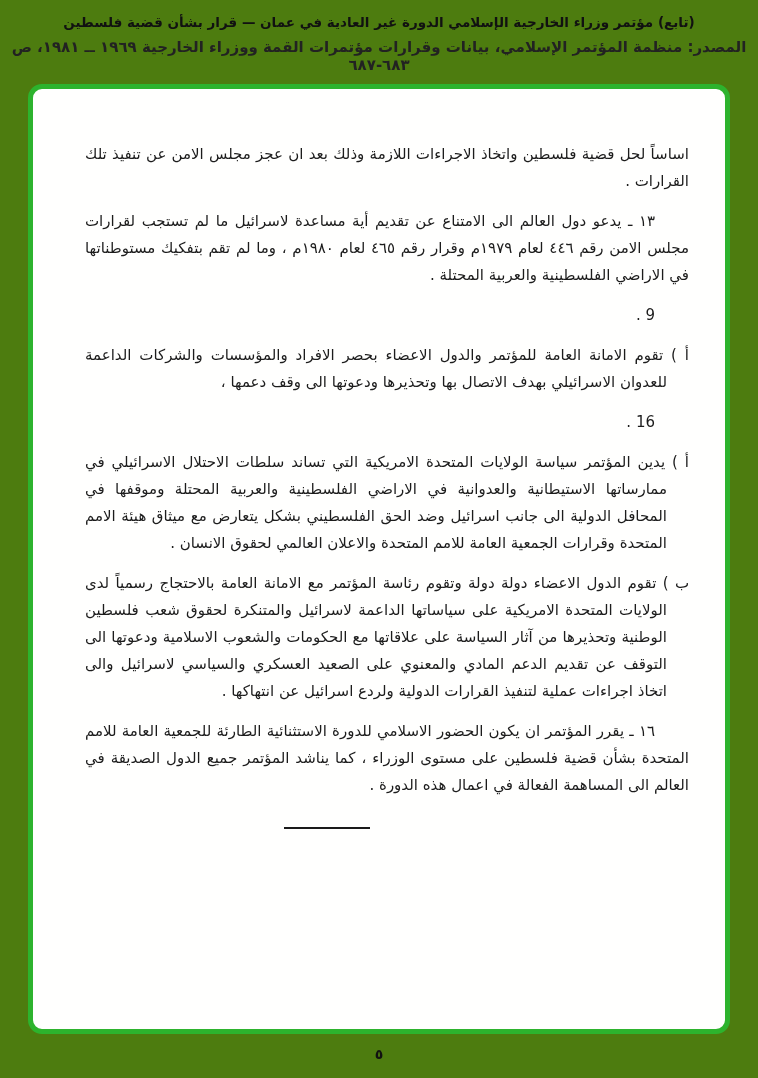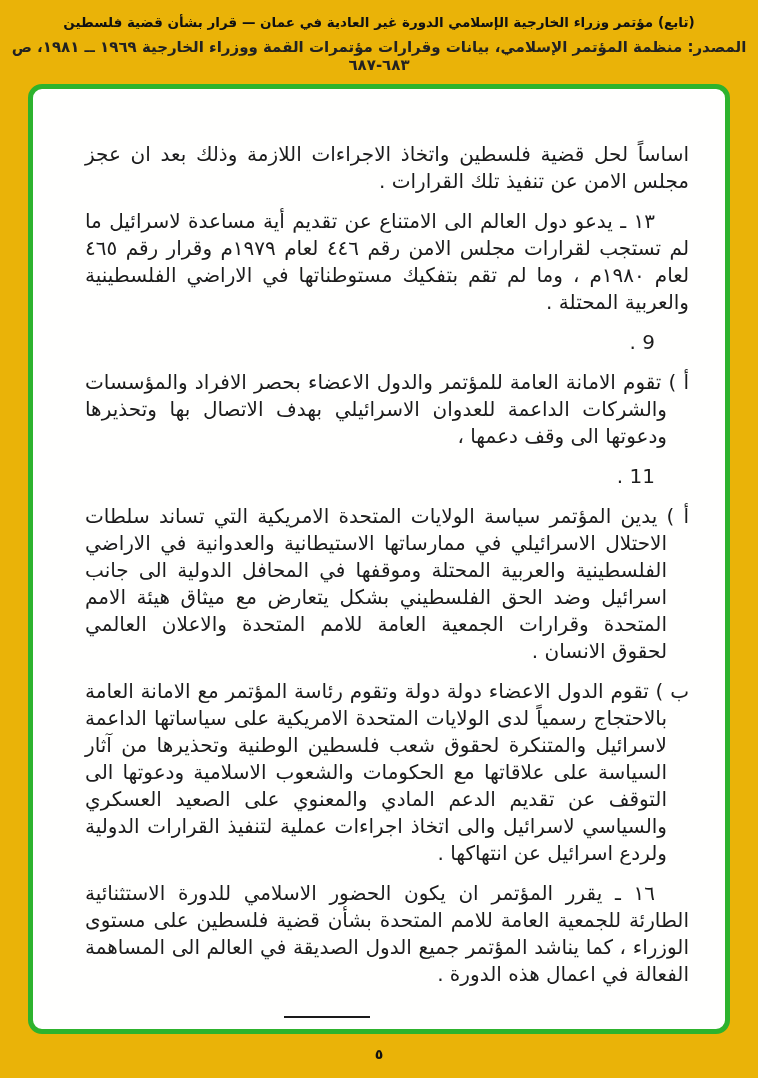--- a/index.html
+++ b/index.html
@@ -6,21 +6,21 @@
     margin: 0;
     padding: 0;
     background: #e8e8e8;
     font-family: "DejaVu Sans", sans-serif;
   }
   .page {
     position: relative;
     width: 758px;
     height: 1078px;
     margin: 0 auto;
-    background: #eab308;
+    background: #4d7c0f;
     overflow: hidden;
   }
   
   .doc-header {
     position: absolute;
     top: 14px;
     left: 0;
     right: 0;
     direction: rtl;
     text-align: center;
@@ -50,21 +50,21 @@
     background: #fffffe;
   }
   
   .text-block {
     position: absolute;
     top: 52px;
     right: 36px;
     left: 52px;
     direction: rtl;
     text-align: justify;
-    font-size: 20px;
+    font-size: 15px;
     line-height: 27px;
     color: #1c1c1c;
   }
   .text-block p {
     margin: 0 0 13px 0;
   }
   .p-indent { text-indent: 34px; }           
   .p-hang   { padding-right: 22px; text-indent: -22px; } 
   .p-marker { text-indent: 34px; margin-bottom: 10px; }  
   .gap-sm { margin-top: 8px; }
@@ -105,21 +105,21 @@
       <p class="p-plain">اساساً لحل قضية فلسطين واتخاذ الاجراءات اللازمة وذلك بعد ان عجز مجلس الامن عن تنفيذ تلك القرارات .</p>
 
 
       <p class="p-indent gap-sm">١٣ ـ يدعو دول العالم الى الامتناع عن تقديم أية مساعدة لاسرائيل ما لم تستجب لقرارات مجلس الامن رقم ٤٤٦ لعام ١٩٧٩م وقرار رقم ٤٦٥ لعام ١٩٨٠م ،  وما لم تقم بتفكيك مستوطناتها في الاراضي الفلسطينية والعربية المحتلة .</p>
 
       <p class="p-marker gap-md">9 .</p>
 
       <p class="p-hang">أ ) تقوم الامانة العامة للمؤتمر والدول الاعضاء بحصر الافراد والمؤسسات والشركات الداعمة للعدوان الاسرائيلي بهدف الاتصال بها وتحذيرها ودعوتها الى وقف دعمها ،</p>
 
 
-      <p class="p-marker gap-lg">11 .</p>
+      <p class="p-marker gap-lg">16 .</p>
 
       <p class="p-hang">أ ) يدين المؤتمر سياسة الولايات المتحدة الامريكية التي تساند سلطات الاحتلال الاسرائيلي في ممارساتها الاستيطانية والعدوانية في الاراضي الفلسطينية والعربية المحتلة وموقفها في المحافل الدولية الى جانب اسرائيل وضد الحق الفلسطيني بشكل يتعارض مع ميثاق هيئة الامم المتحدة وقرارات الجمعية العامة للامم المتحدة والاعلان العالمي لحقوق الانسان .</p>
 
       <p class="p-hang">ب ) تقوم الدول الاعضاء دولة دولة وتقوم رئاسة المؤتمر مع الامانة العامة بالاحتجاج رسمياً لدى الولايات المتحدة الامريكية على سياساتها الداعمة لاسرائيل والمتنكرة لحقوق شعب فلسطين الوطنية وتحذيرها من آثار السياسة على علاقاتها مع الحكومات والشعوب الاسلامية ودعوتها الى التوقف عن تقديم الدعم المادي والمعنوي على الصعيد العسكري والسياسي لاسرائيل والى اتخاذ اجراءات عملية لتنفيذ القرارات الدولية ولردع اسرائيل عن انتهاكها .</p>
 
       <p class="p-indent gap-sm">١٦ ـ يقرر المؤتمر ان يكون الحضور الاسلامي للدورة الاستثنائية الطارئة للجمعية العامة للامم المتحدة بشأن قضية فلسطين على مستوى الوزراء ، كما يناشد المؤتمر جميع الدول الصديقة في العالم الى المساهمة الفعالة في اعمال هذه الدورة .</p>
 
       <div class="end-rule"></div>
 
     </div>

